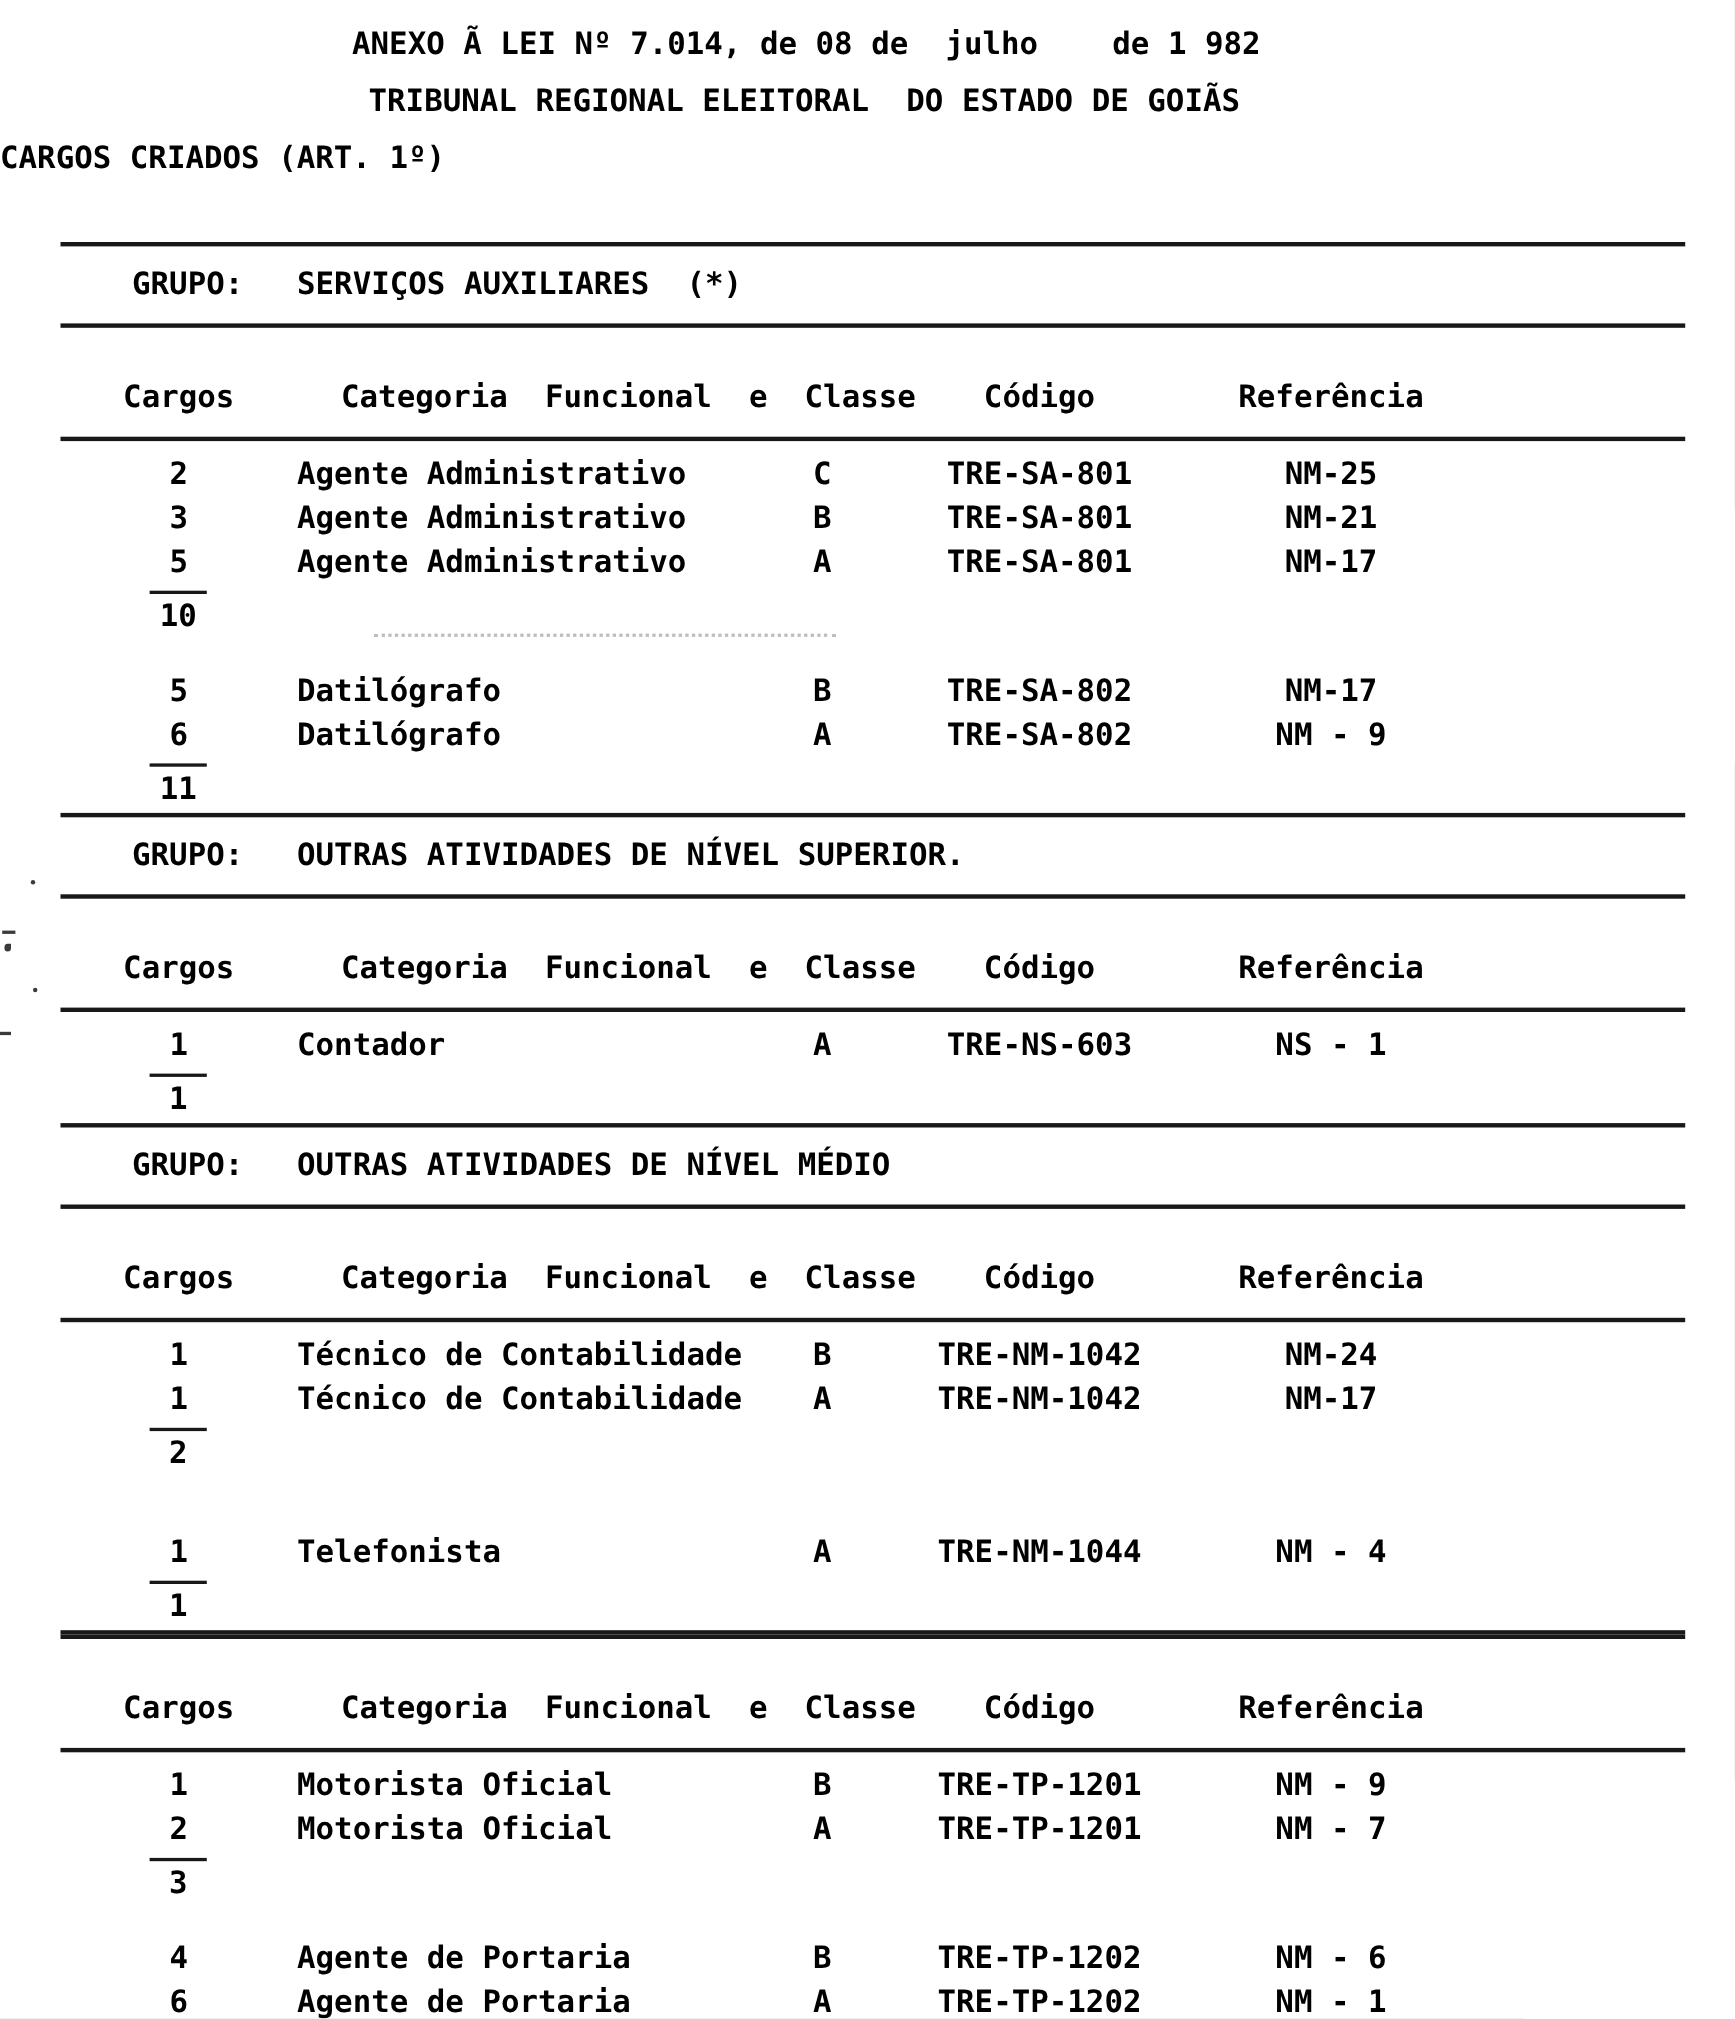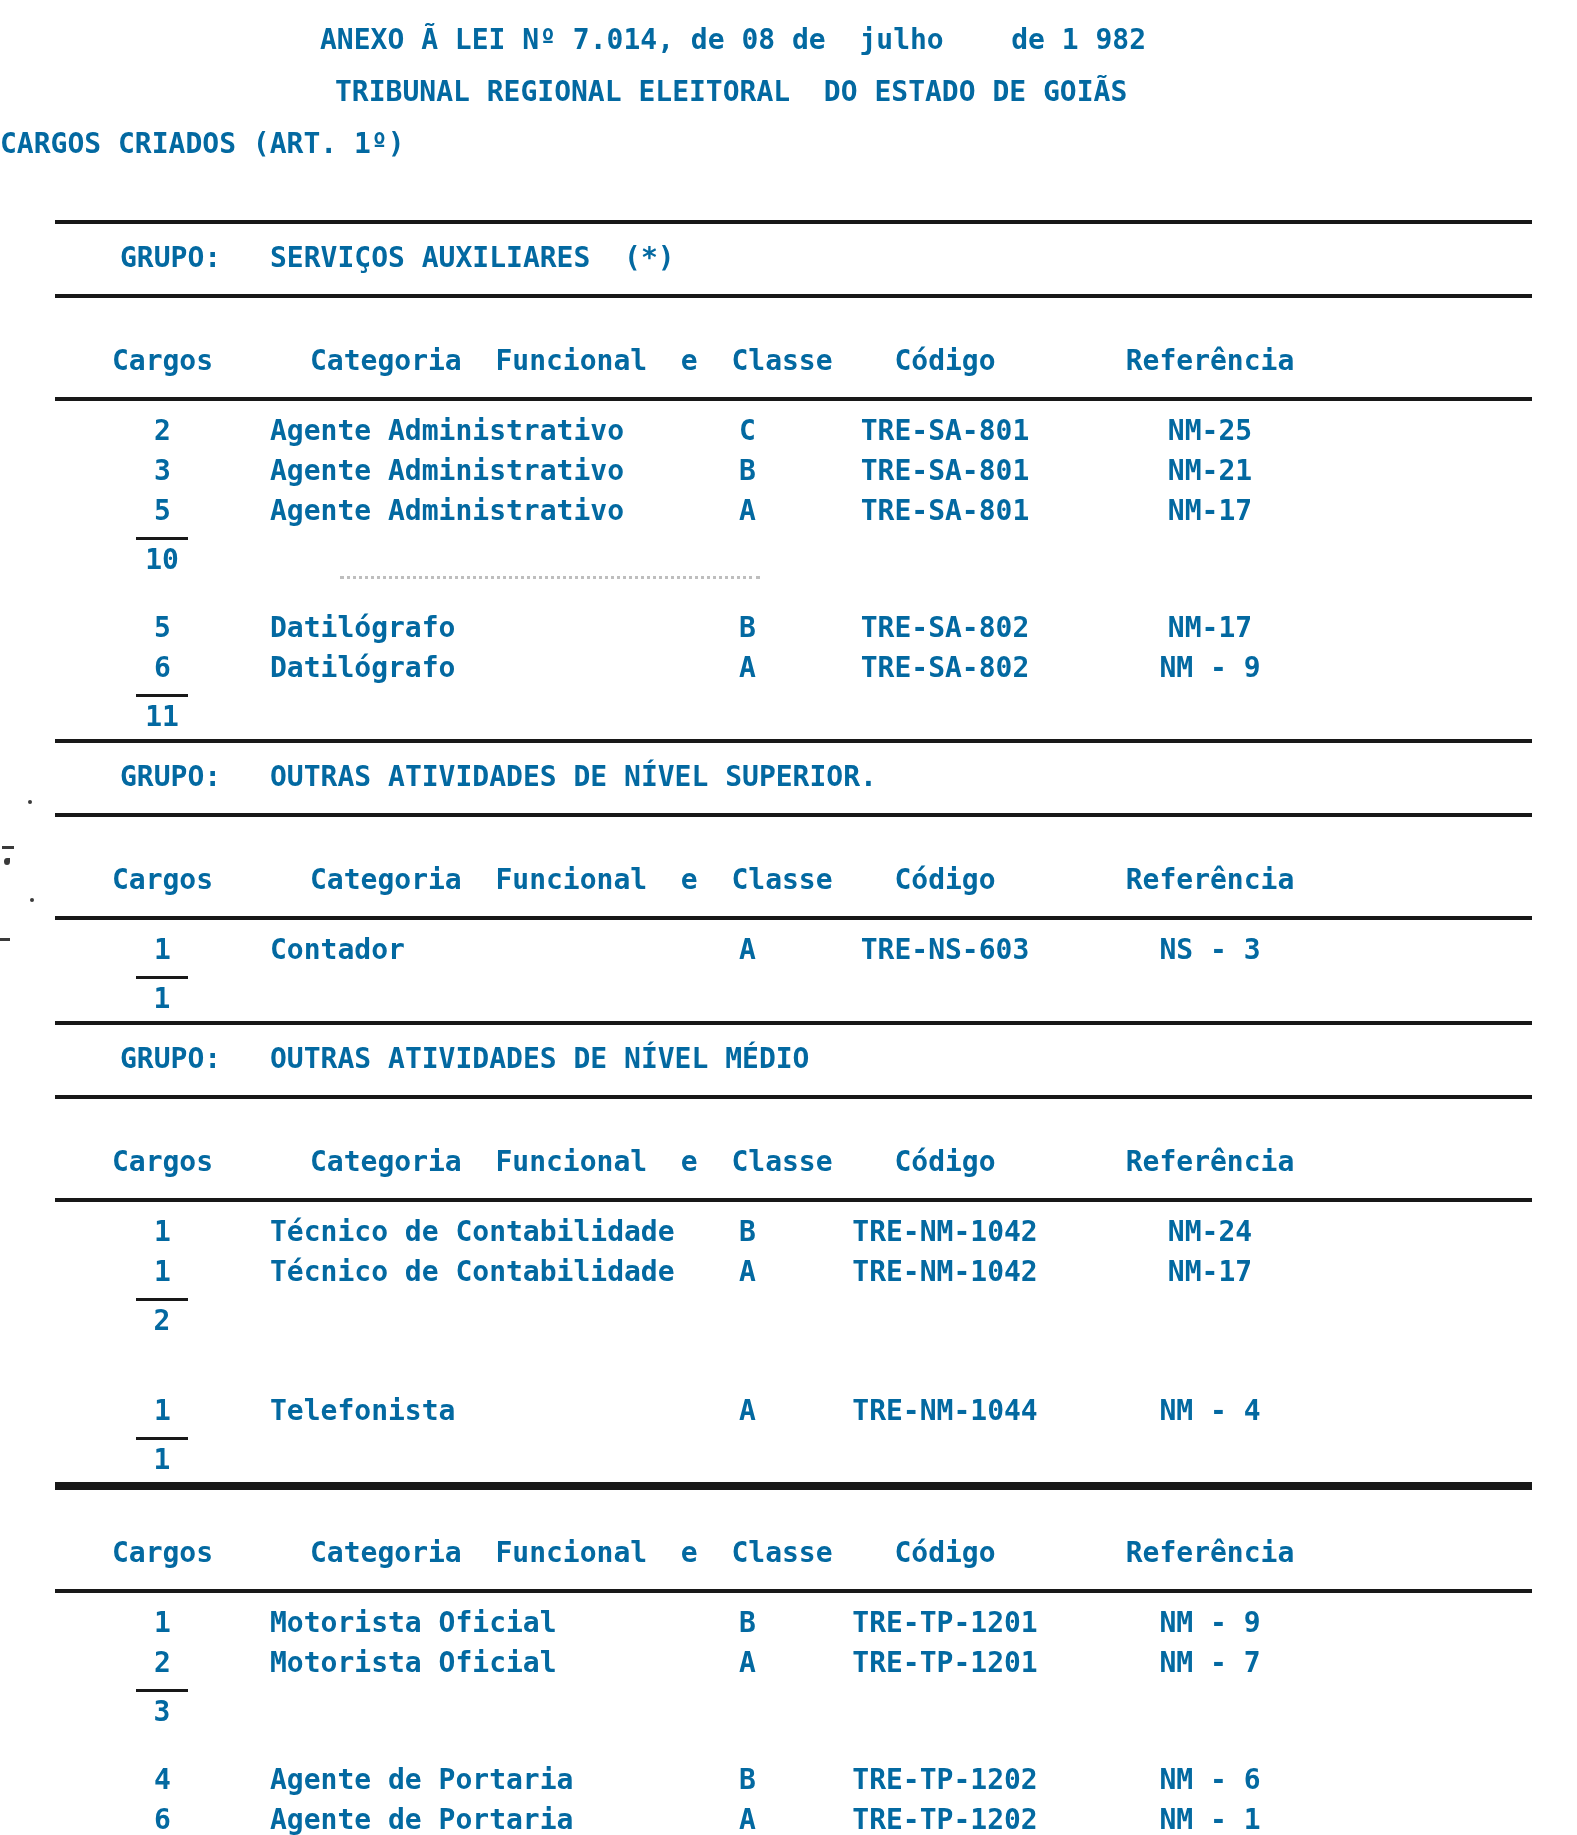--- a/index.html
+++ b/index.html
@@ -1,21 +1,21 @@
 <!DOCTYPE html>
 <html><head>
 <meta charset="utf-8">
 <style>
   html,body{margin:0;padding:0;background:#e8e8e8;}
   .page{
     position:relative;
     width:1577px;height:1835px;
     margin:0 auto;
     background:#ffffff;
-    color:#0369a1;
+    color:#000000;
     font-family:"DejaVu Sans Mono","Liberation Mono",monospace;
     font-weight:bold;
     font-size:28px;
     overflow:hidden;
   }
   .title-block{padding-top:14px;}
   .tline{white-space:pre;line-height:52px;}
   .t1{padding-left:320px;}
   .t2{padding-left:335px;}
   .t3{}
@@ -149,21 +149,21 @@
       <span class="hc c4">Referência</span>
     </div>
     <div class="rule"></div>
 
     <div class="block">
       <div class="row">
         <span class="cell ccar">1</span>
         <span class="cell ccat">Contador</span>
         <span class="cell ccls">A</span>
         <span class="cell ccod">TRE-NS-603</span>
-        <span class="cell cref">NS - 3</span>
+        <span class="cell cref">NS - 1</span>
       </div>
       <div class="subtotal">
         <span class="sub">1</span>
       </div>
     </div>
   </section>
 
   <section>
     <div class="rule"></div>
     <div class="group-row">

